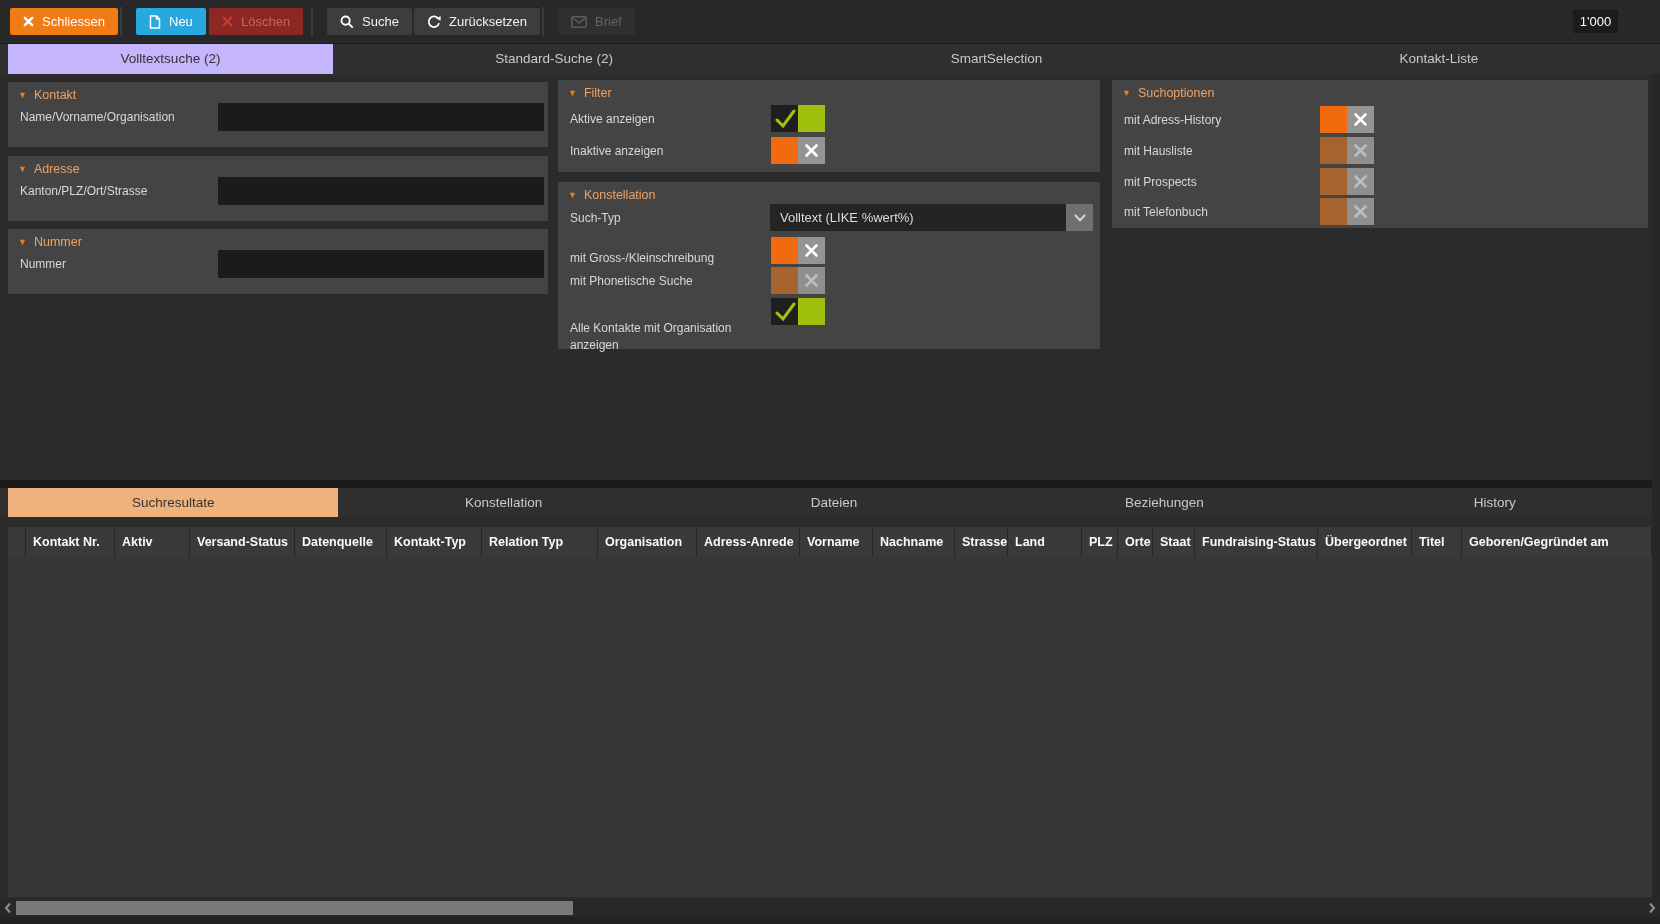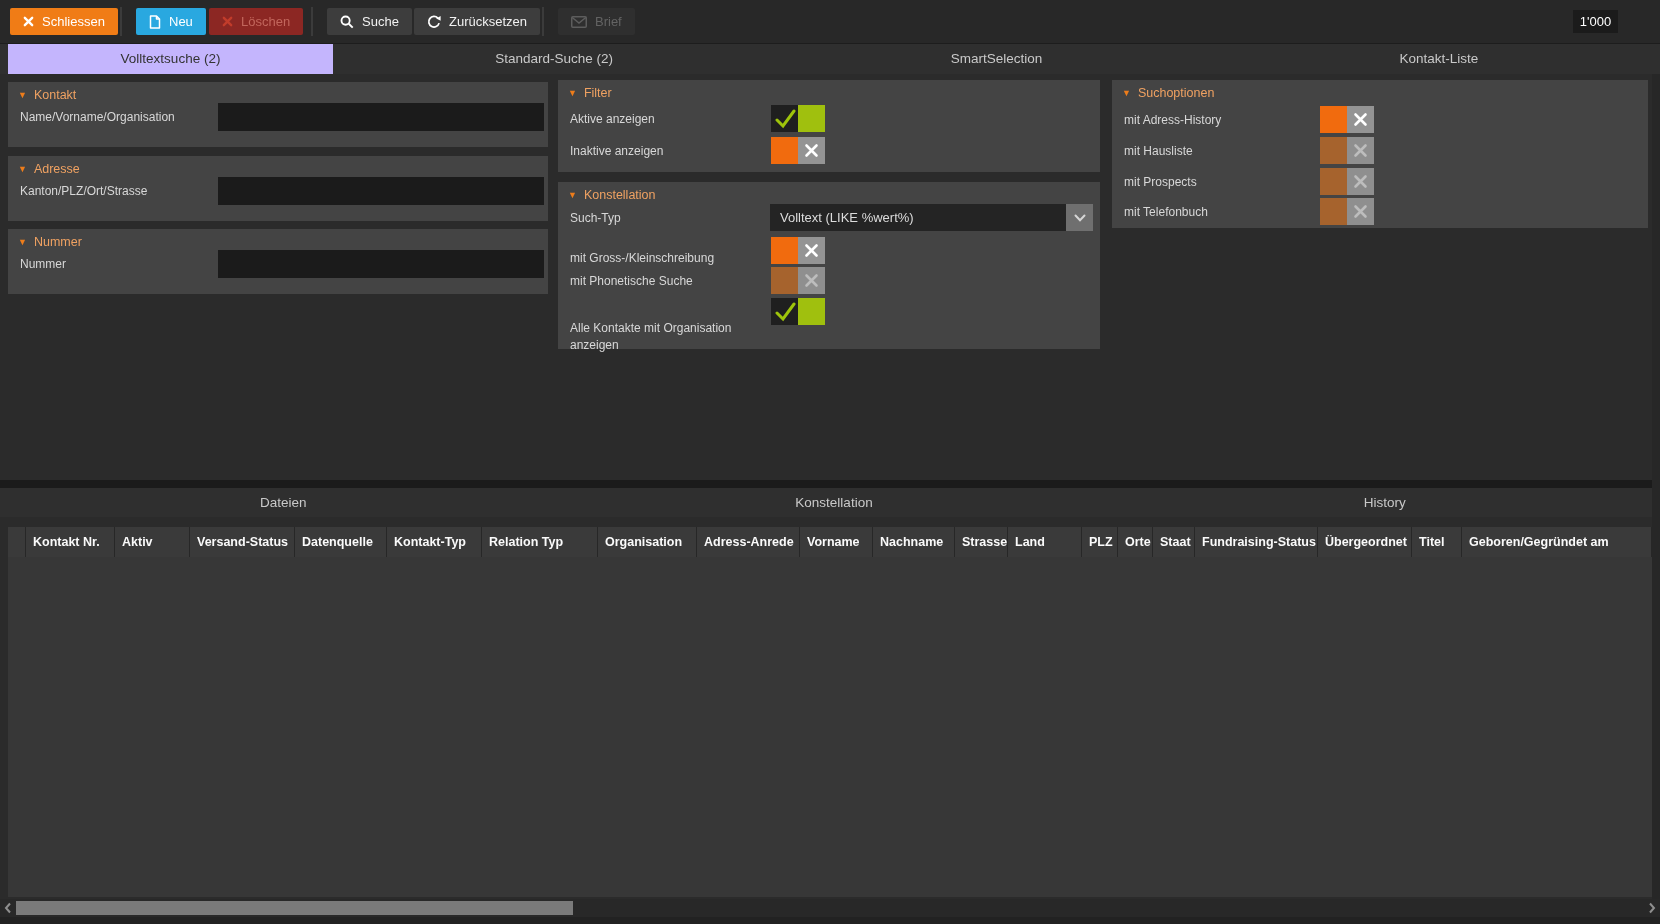--- a/index.html
+++ b/index.html
@@ -298,22 +298,24 @@
           <svg class="crs" width="15" height="15" viewBox="0 0 15 15">
             <path d="M2.5 2.5 L12.5 12.5 M12.5 2.5 L2.5 12.5"></path>
           </svg>
         </span>
     </div>
   </div>
 
   <div class="splitter"></div>
 
   <div class="result-tabs">
+    <div class="rtab active">Suchresultate</div>
+    <div class="rtab">Konstellation</div>
     <div class="rtab">Dateien</div>
-    <div class="rtab">Konstellation</div>
+    <div class="rtab">Beziehungen</div>
     <div class="rtab">History</div>
   </div>
 
   <div class="grid-header">
     <div class="th blank" style="width:18px"></div>
     <div class="th" style="width:89px">Kontakt Nr.</div>
     <div class="th" style="width:75px">Aktiv</div>
     <div class="th" style="width:105px">Versand-Status</div>
     <div class="th" style="width:92px">Datenquelle</div>
     <div class="th" style="width:95px">Kontakt-Typ</div>

